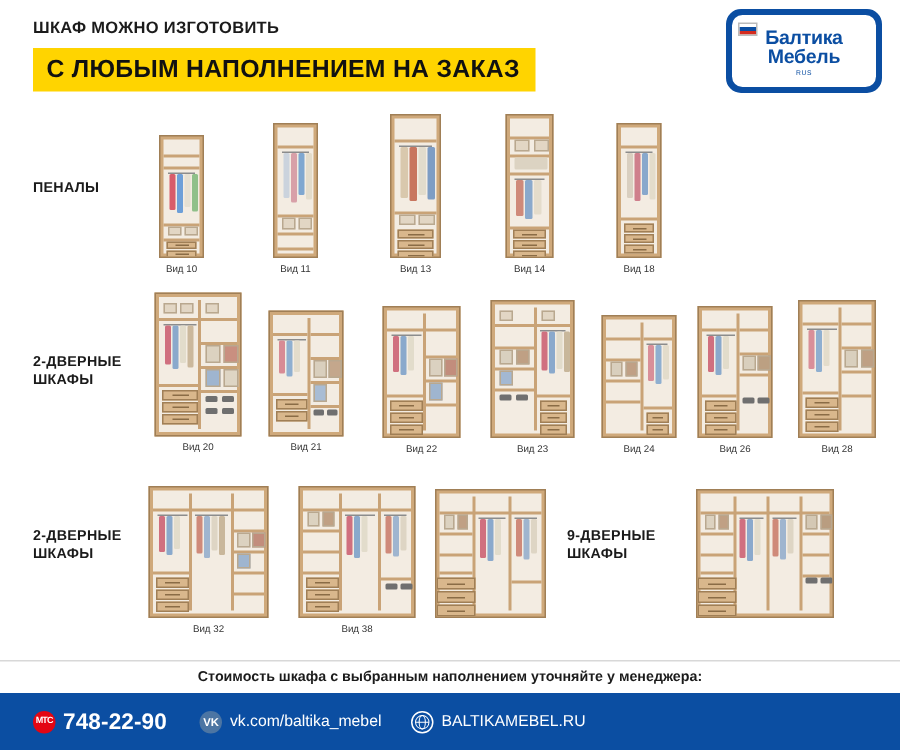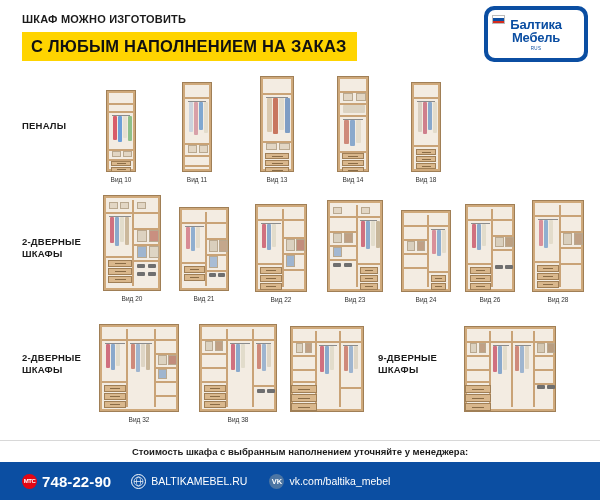--- a/index.html
+++ b/index.html
@@ -621,30 +621,30 @@
 
   <div class="footer-note">Стоимость шкафа с выбранным наполнением уточняйте у менеджера:</div>
 
   <div class="footer-bar">
     <div class="fb-item" style="margin-left:12px;">
       <span class="circ c-mts">МТС</span>
       <span class="fb-phone">748-22-90</span>
     </div>
 
 
+    <div class="fb-item" style="margin-left:22px;">
+      <span class="circ c-vk">VK</span>
+      <span class="fb-text">vk.com/baltika_mebel</span>
+    </div>
+
     <div class="fb-item" style="margin-left:20px;">
       <span class="circ c-web">
         <svg width="11" height="11" viewBox="0 0 16 16" aria-hidden="true">
           <circle cx="8" cy="8" r="6.5" fill="none" stroke="#ffffff" stroke-width="1"></circle>
           <ellipse cx="8" cy="8" rx="3" ry="6.5" fill="none" stroke="#ffffff" stroke-width="1"></ellipse>
           <line x1="1.5" y1="8" x2="14.5" y2="8" stroke="#ffffff" stroke-width="1"></line>
         </svg>
       </span>
       <span class="fb-text">BALTIKAMEBEL.RU</span>
     </div>
-
-    <div class="fb-item" style="margin-left:22px;">
-      <span class="circ c-vk">VK</span>
-      <span class="fb-text">vk.com/baltika_mebel</span>
-    </div>
   </div>
 
 </div>
 
 </body></html>

